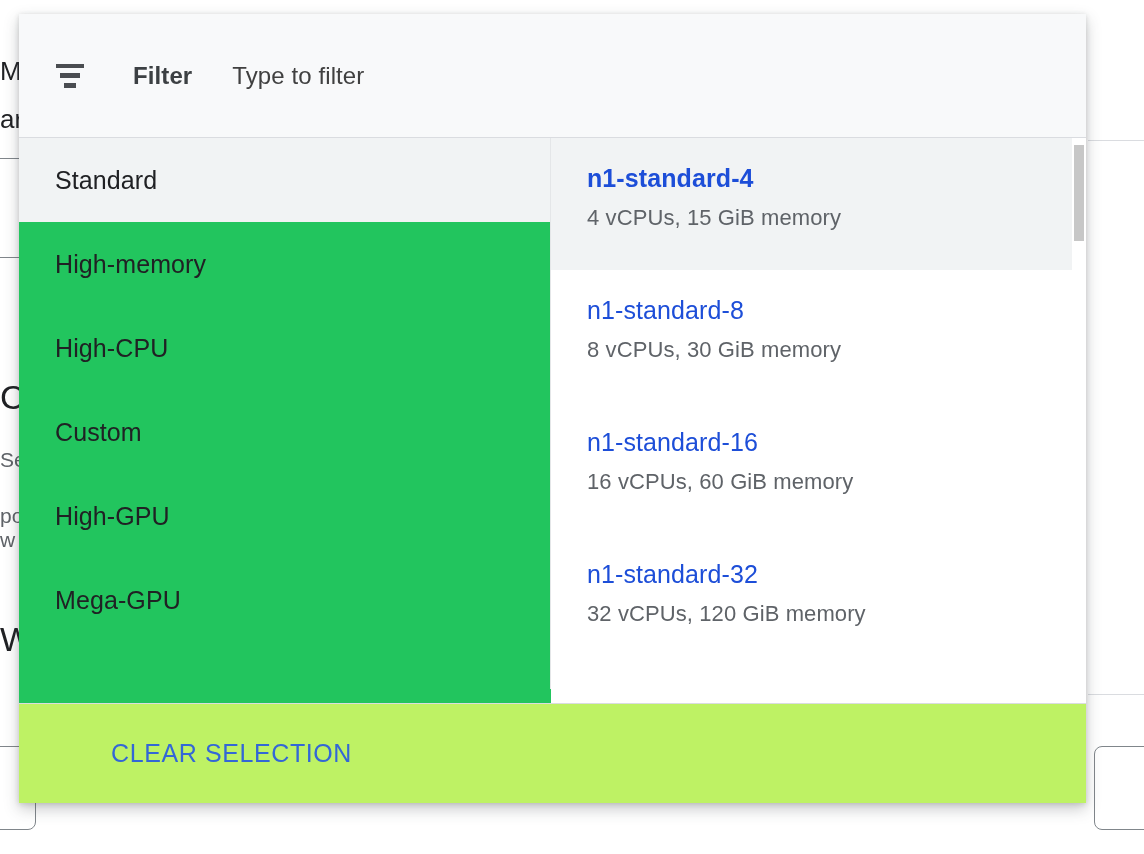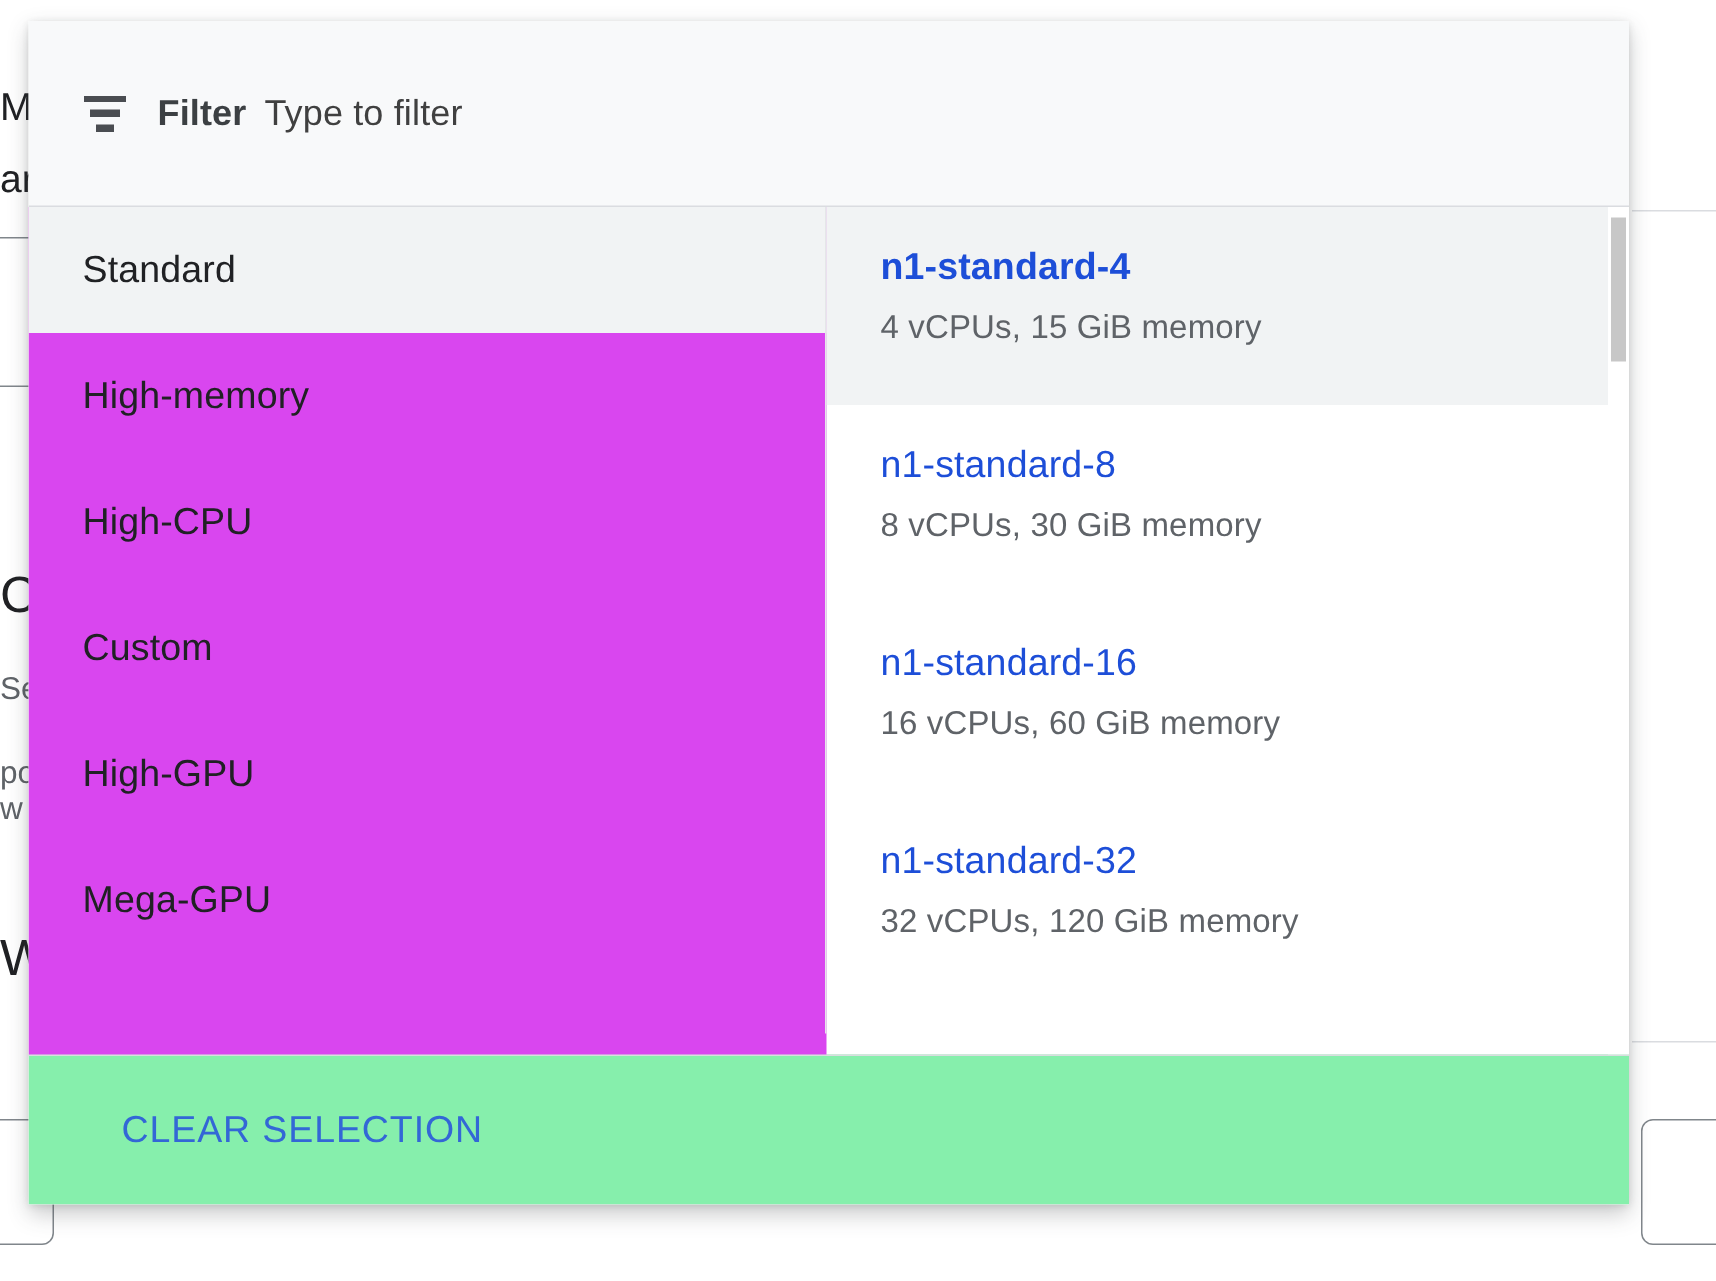--- a/index.html
+++ b/index.html
@@ -74,20 +74,21 @@
   
   #filter-bar {
     height: 124px;
     min-height: 124px;
     background: #f8f9fa;
     border-bottom: 1px solid #dadce0;
     display: flex;
     align-items: center;
     padding: 0 36px;
     box-sizing: border-box;
+    gap: 28px;
   }
   #filter-icon {
     width: 30px;
     height: 24px;
     display: flex;
     flex-direction: column;
     justify-content: center;
     align-items: center;
     gap: 5px;
     margin-right: 20px;
@@ -121,21 +122,21 @@
   #panel-body {
     flex: 1;
     display: flex;
     min-height: 0;
     position: relative;
   }
 
   #category-column {
     width: 532px;
     min-width: 532px;
-    background: #d946ef;
+    background: #22c55e;
     padding-top: 0px;
     box-sizing: border-box;
     position: relative;
   }
   #category-column::after {
     content: "";
     position: absolute;
     right: 0;
     top: 0px;
     bottom: 14px;
@@ -216,23 +217,23 @@
     border-radius: 0;
   }
 
   
   #panel-footer {
     height: 100px;
     min-height: 100px;
     border-top: 1px solid #dadce0;
     display: flex;
     align-items: center;
-    padding-left: 62px;
-    box-sizing: border-box;
-    background: #86efac;
+    padding-left: 92px;
+    box-sizing: border-box;
+    background: #bef264;
   }
   #clear-selection-button {
     background: none;
     border: none;
     padding: 0;
     font-family: "Liberation Sans", sans-serif;
     font-size: 25px;
     font-weight: 500;
     color: #3367d6;
     letter-spacing: 0.6px;

